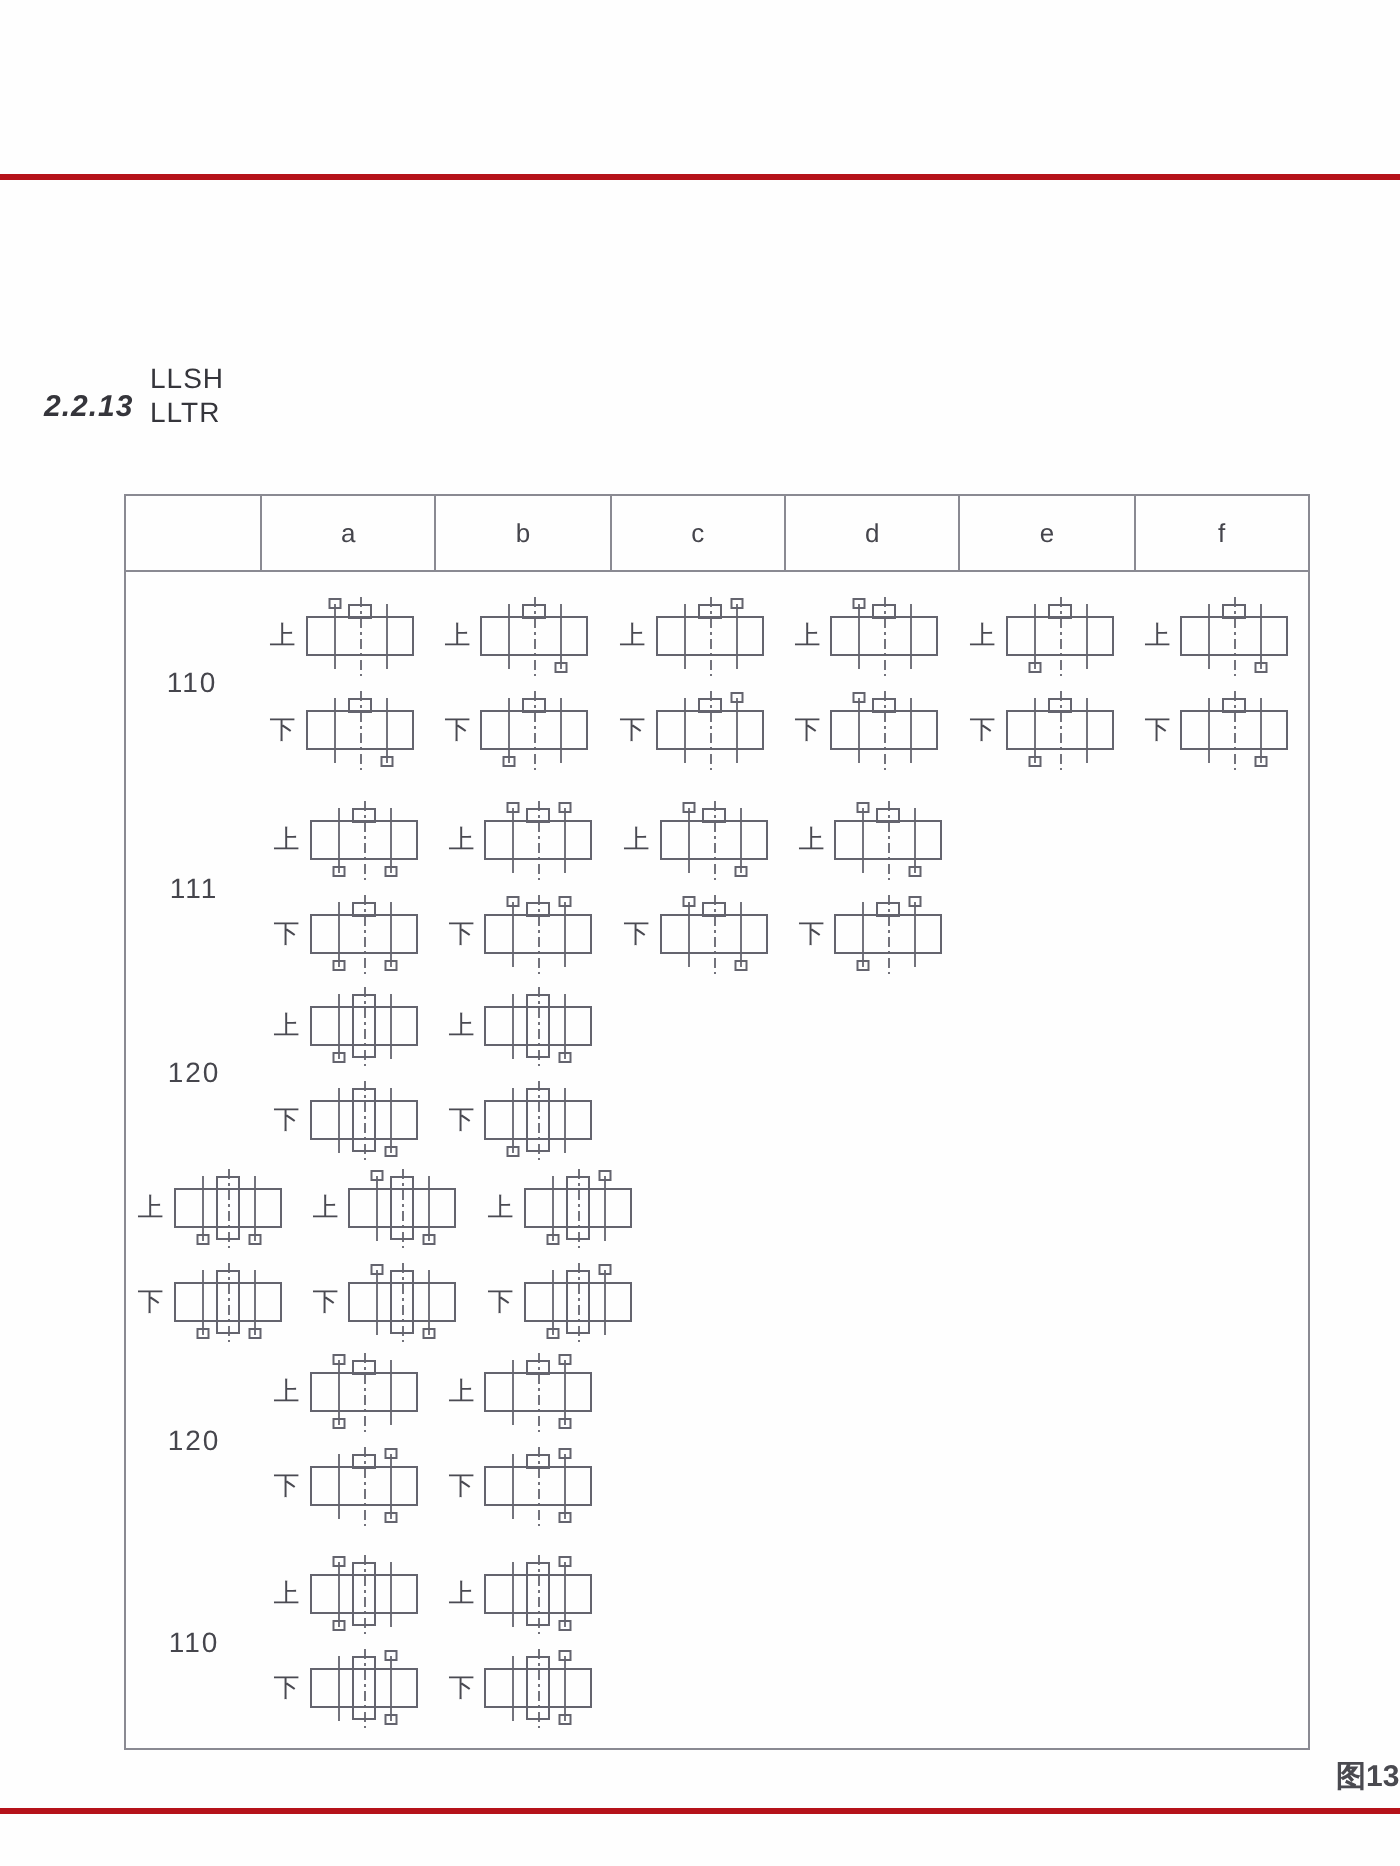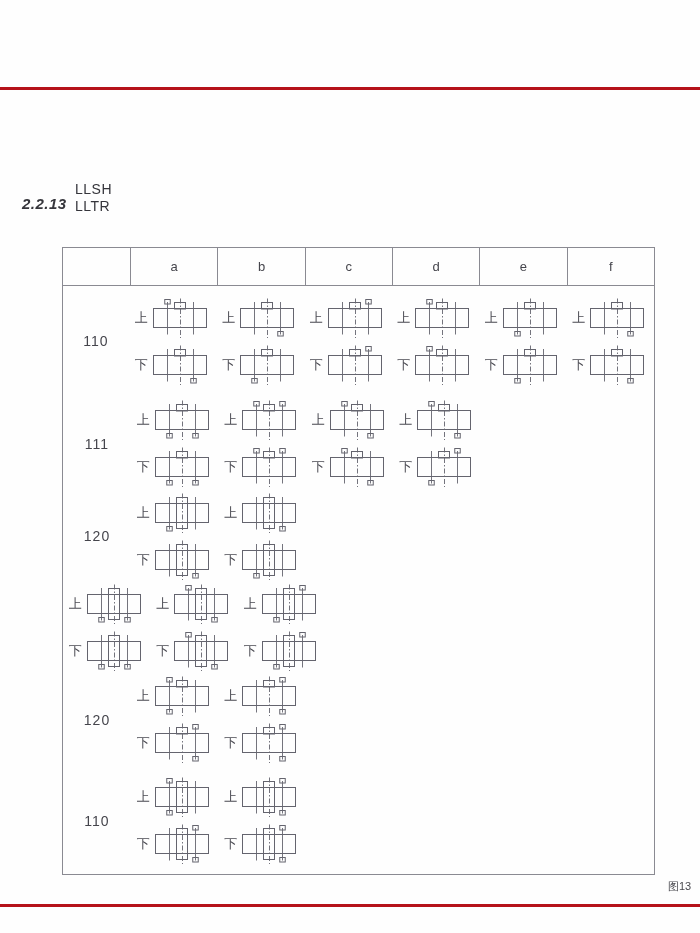--- a/index.html
+++ b/index.html
@@ -19,21 +19,21 @@
       border-right:1px solid #8a8a92;box-sizing:border-box;}
   .th:last-child{border-right:none;}
   .tbody{display:flex;flex-direction:column;}
   .trow{display:flex;}
   .rlabel{width:68px;display:flex;align-items:center;justify-content:center;
           font-size:14px;color:#45454c;letter-spacing:1px;}
   .rcells{flex:1;display:flex;flex-direction:column;justify-content:center;gap:5px;}
   .subrow{display:flex;}
   .dcell{width:87.5px;display:flex;align-items:center;justify-content:center;}
   .udlab{font-size:13px;color:#4a4a52;margin-right:1px;}
-  .fig-caption{position:absolute;left:668px;top:879px;font-size:11px;color:#4a4a50;}
+  .fig-caption{position:absolute;left:668px;top:879px;font-size:15px;color:#4a4a50;font-weight:bold;}
 </style>
 </head>
 <body>
 
 <div class="page">
 
   <div class="rule rule-top" style="background: rgb(181, 18, 26);"></div>
 
   <div class="sec-num">2.2.13</div>
 

